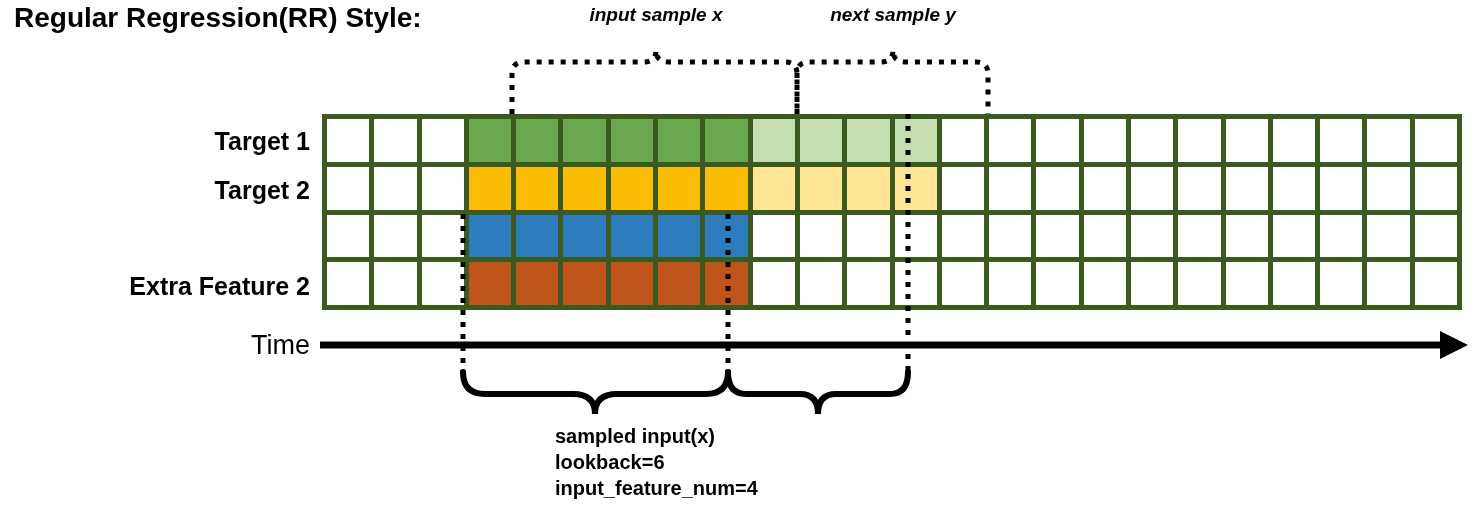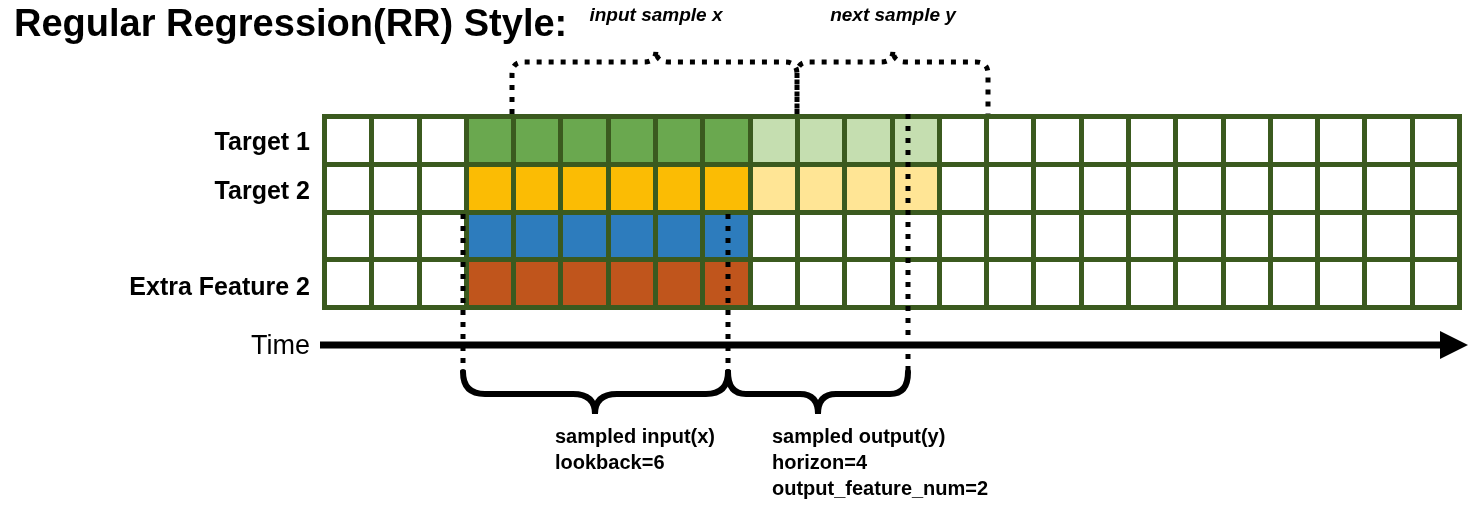--- a/index.html
+++ b/index.html
@@ -9,21 +9,21 @@
     background:#ffffff;
     font-family:"Liberation Sans", sans-serif;
     position:relative;
     overflow:hidden;
   }
   #stage { position:absolute; inset:0; }
 
   .title {
     position:absolute;
     left:14px; top:2px;
-    font-size:38px;
+    font-size:28px;
     font-weight:700;
     color:#000;
     white-space:nowrap;
     letter-spacing:0px;
   }
 
   
   .brace-label {
     position:absolute;
     font-size:19px;
@@ -198,25 +198,21 @@
       <div class="cell" style="background: rgb(255, 255, 255);"></div>
       <div class="cell" style="background: rgb(255, 255, 255);"></div>
       <div class="cell" style="background: rgb(255, 255, 255);"></div>
       <div class="cell" style="background: rgb(255, 255, 255);"></div>
       <div class="cell" style="background: rgb(255, 255, 255);"></div>
     </div>
 
   <div class="caption" style="left:508px; top:423px;margin-left:47px;">
     <div>sampled input(x)</div>
     <div>lookback=6</div>
-  </div>
-  <div class="caption" style="left:772px; top:423px;">
-    <div>sampled output(y)</div>
-    <div>horizon=4</div>
-    <div>output_feature_num=2</div>
+    <div>input_feature_num=4</div>
   </div>
 
   <svg class="overlay" viewBox="0 0 1476 516">
 
     <g fill="none" stroke="#000" stroke-width="5" stroke-linecap="butt" stroke-dasharray="5 7">
       <path d="M512,114 L512,74 Q512,62 524,62 L644,62 Q656,62 656,50 Q656,62 668,62 L785,62 Q797,62 797,74 L797,114"></path>
     </g>
 
     <g fill="none" stroke="#000" stroke-width="5" stroke-linecap="butt" stroke-dasharray="5 7">
       <path d="M797,114 L797,74 Q797,62 809,62 L881,62 Q893,62 893,50 Q893,62 905,62 L976,62 Q988,62 988,74 L988,114"></path>

